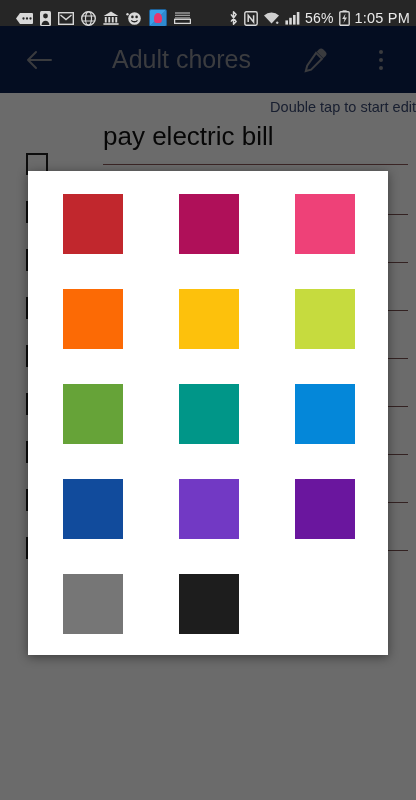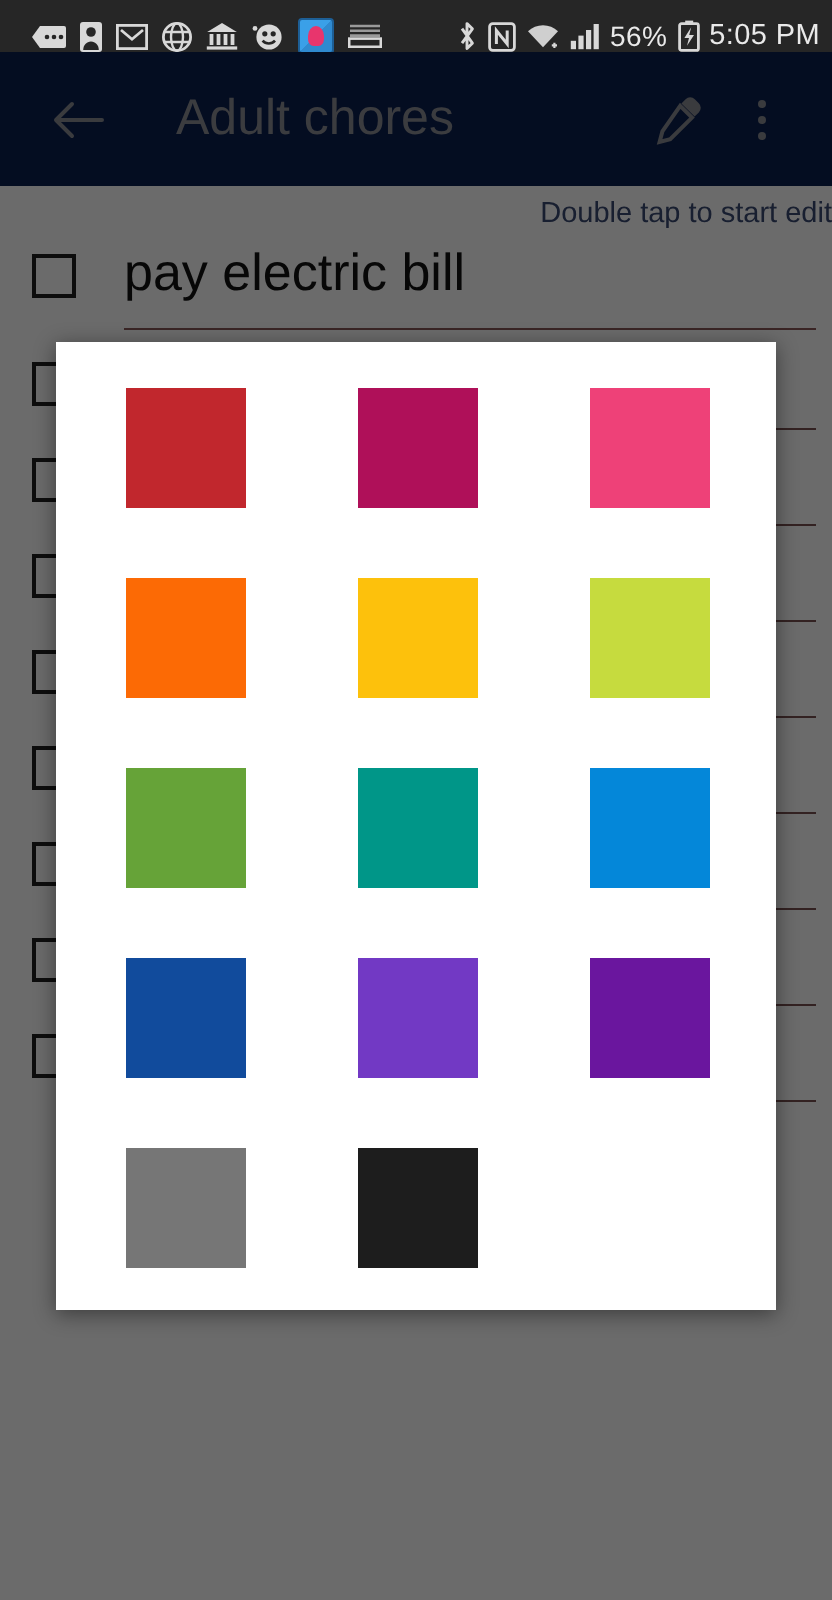--- a/index.html
+++ b/index.html
@@ -130,24 +130,25 @@
     text-align: right;
     color: #3b4a73;
     font-size: 14.5px;
     padding-top: 6px;
     height: 26px;
     box-sizing: border-box;
   }
   .row {
     position: relative;
     display: flex;
-    align-items: flex-start;
+    align-items: flex-end;
     height: 48px;
-    padding-left: 16px;
-    box-sizing: border-box;
+    padding-left: 26px;
+    box-sizing: border-box;
+    gap: 31px;
   }
   .cbx {
     width: 22px; height: 22px;
     border: 2.5px solid #212121;
     background: transparent;
     flex: 0 0 auto;
     margin-top: 6px;
     box-sizing: border-box;
   }
   .rowline {
@@ -303,25 +304,25 @@
           </svg>
       </span>
       <span class="sb-text">56%</span>
       <span class="sb-ico">
         <svg width="11" height="16" viewBox="0 0 11 16">
             <rect x="3.6" y="0.3" width="4" height="1.5" fill="#d8d8d8"></rect>
             <rect x="0.8" y="1.8" width="9.4" height="13.4" rx="1" fill="none" stroke="#d8d8d8" stroke-width="1.4"></rect>
             <path d="M6.6 3.6 3.2 9h2.3l-1 3.9L8 7.5H5.6z" fill="#d8d8d8"></path>
           </svg>
       </span>
-      <span class="sb-text sb-time">5:05 PM</span>
+      <span class="sb-text sb-time">1:05 PM</span>
     </div>
   </div>
 
-  <div id="appbar" style="background: rgb(11, 31, 79);">
+  <div id="appbar" style="background: rgb(11, 31, 79); gap: 24px;">
     <span class="bar-btn">
       <svg width="26" height="22" viewBox="0 0 26 22">
           <path d="M25 11H2M10 3 2 11l8 8" fill="none" stroke="#8a8c94" stroke-width="2" stroke-linecap="round" stroke-linejoin="round"></path>
         </svg>
     </span>
     <span class="title" style="color: rgb(141, 143, 151);">Adult chores</span>
     <span class="bar-btn">
       <svg width="26" height="26" viewBox="0 0 26 26">
         <path d="M16.8 2.6a3.2 3.2 0 0 1 4.6 0l2 2a3.2 3.2 0 0 1 0 4.6l-2.1 2.1-6.6-6.6z" fill="#8a8c94"></path>
         <path d="M14.1 5.9 20 11.8 9.1 22.6l-5.3 1.4 1.4-5.3z" fill="none" stroke="#8a8c94" stroke-width="2"></path>

